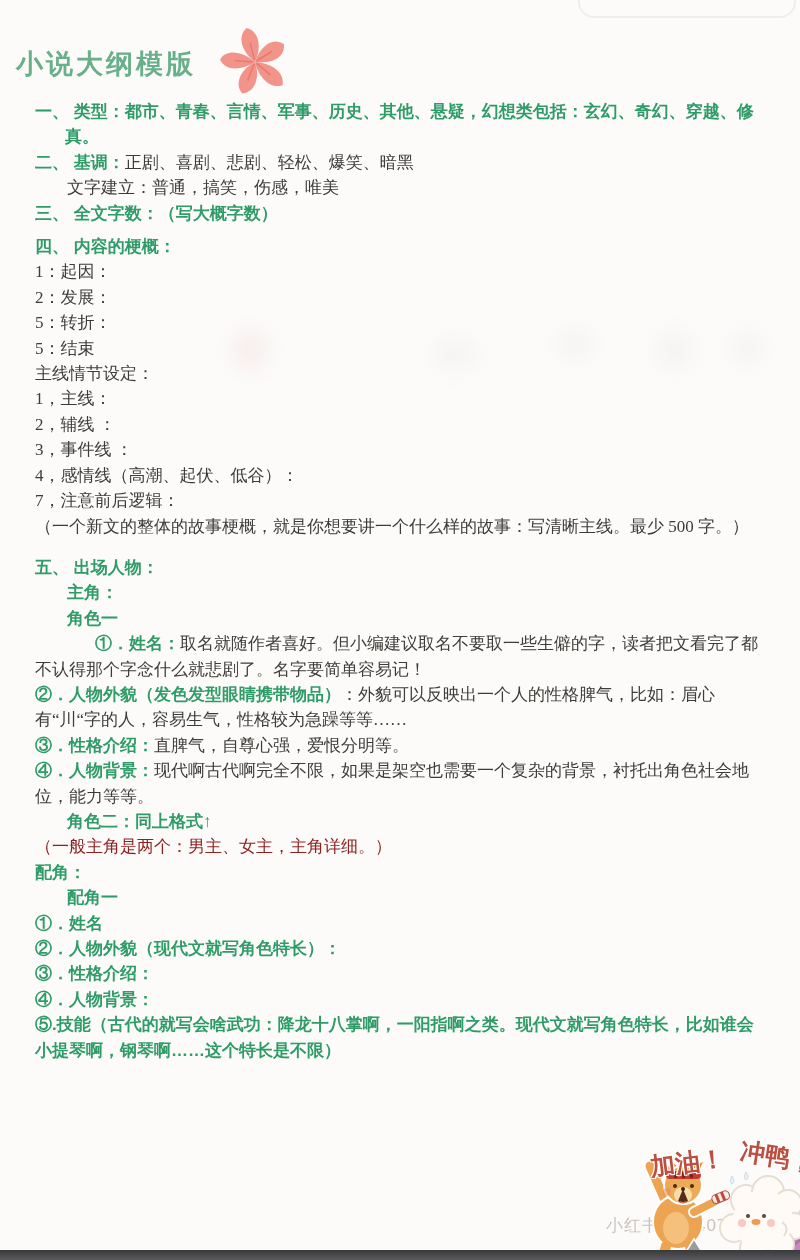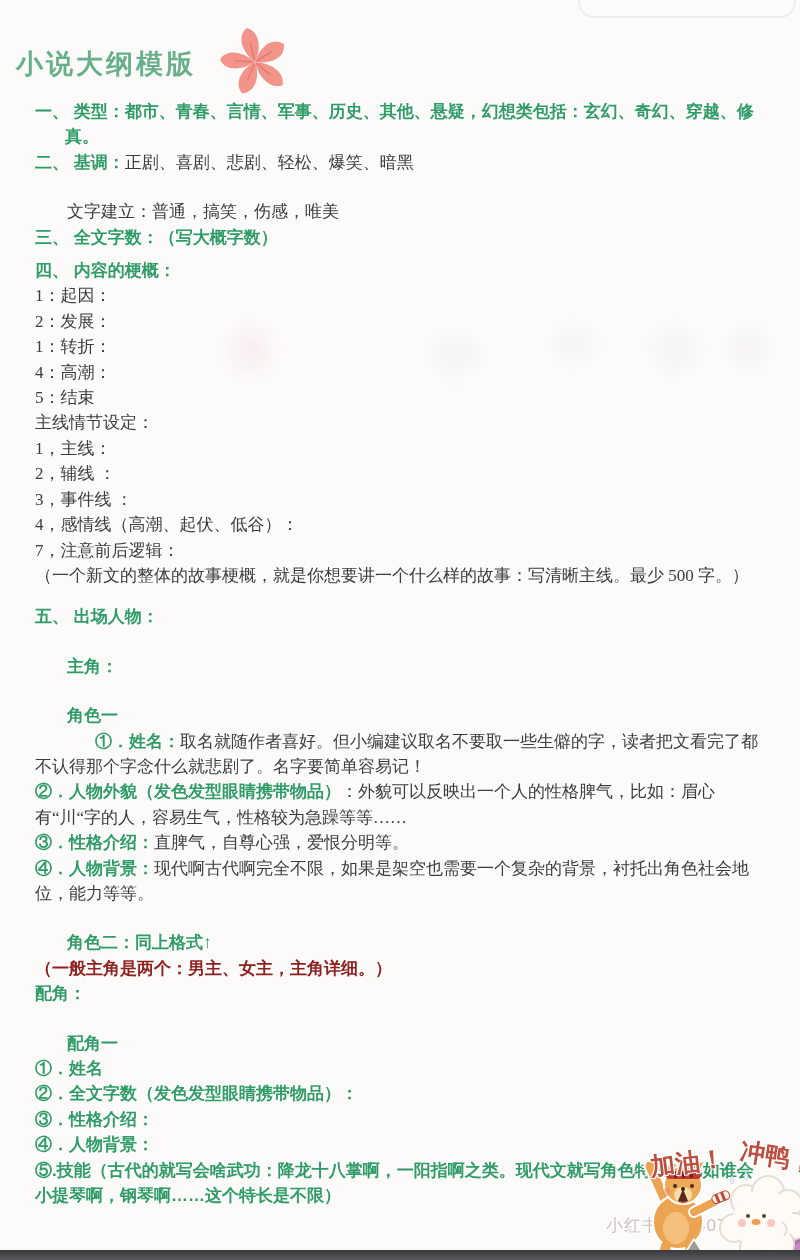--- a/index.html
+++ b/index.html
@@ -21,23 +21,23 @@
           radial-gradient(ellipse 52px 42px at 265px 66px, rgba(240,238,236,.95), transparent 70%),
           radial-gradient(ellipse 46px 42px at 385px 56px, rgba(240,238,236,.9), transparent 70%),
           radial-gradient(ellipse 46px 46px at 485px 62px, rgba(238,236,234,.9), transparent 70%),
           radial-gradient(ellipse 40px 42px at 558px 60px, rgba(240,236,234,.85), transparent 70%);}
   
   .content{position:absolute;left:35px;top:99px;width:735px;z-index:2;}
   .line{font-size:17px;line-height:25.4px;color:var(--dark);
         font-family:"Liberation Serif",serif;}
   .seg-g{color:var(--green);font-weight:700;font-family:"Liberation Sans",sans-serif;}
   .seg-d{color:var(--dark);}
-  .seg-r{color:var(--red);font-weight:700;}
+  .seg-r{color:var(--red);font-weight:400;}
   .hang{padding-left:30px;text-indent:-30px;}
-  .ind{padding-left:32px;margin-top:24px;}
+  .ind{padding-left:32px;}
   .fi{text-indent:60px;}
   .gap{margin-top:8px;}
   .gap2{margin-top:16px;}
   
   .id-wm{position:absolute;left:606px;top:1214px;z-index:3;font-size:17px;letter-spacing:1px;
         color:rgba(150,140,132,.5);}
   .cloud{position:absolute;left:746px;top:1226px;z-index:3;}
   .dog{position:absolute;left:634px;top:1158px;z-index:4;}
   .duck{position:absolute;left:716px;top:1170px;z-index:4;}
   .cheer{position:absolute;z-index:5;font-weight:700;font-size:25px;color:var(--cheer);
@@ -96,43 +96,42 @@
   <div class="mid-wm"></div>
 
   <div class="content">
       <div class="line hang"><span class="seg-g">一、 类型：都市、青春、言情、军事、历史、其他、悬疑，幻想类包括：玄幻、奇幻、穿越、修真。</span></div>
       <div class="line"><span class="seg-g">二、 基调：</span><span class="seg-d">正剧、喜剧、悲剧、轻松、爆笑、暗黑</span></div>
       <div class="line ind"><span class="seg-d">文字建立：普通，搞笑，伤感，唯美</span></div>
       <div class="line"><span class="seg-g">三、 全文字数：（写大概字数）</span></div>
       <div class="line gap"><span class="seg-g">四、 内容的梗概：</span></div>
       <div class="line"><span class="seg-d">1：起因：</span></div>
       <div class="line"><span class="seg-d">2：发展：</span></div>
-      <div class="line"><span class="seg-d">1：转折：</span></div>
-      <div class="line"><span class="seg-d">4：高潮：</span></div>
+      <div class="line"><span class="seg-d">5：转折：</span></div>
       <div class="line"><span class="seg-d">5：结束</span></div>
       <div class="line"><span class="seg-d">主线情节设定：</span></div>
       <div class="line"><span class="seg-d">1，主线：</span></div>
       <div class="line"><span class="seg-d">2，辅线 ：</span></div>
       <div class="line"><span class="seg-d">3，事件线 ：</span></div>
       <div class="line"><span class="seg-d">4，感情线（高潮、起伏、低谷）：</span></div>
       <div class="line"><span class="seg-d">7，注意前后逻辑：</span></div>
       <div class="line"><span class="seg-d">（一个新文的整体的故事梗概，就是你想要讲一个什么样的故事：写清晰主线。最少 500 字。）</span></div>
       <div class="line gap2"><span class="seg-g">五、 出场人物：</span></div>
       <div class="line ind"><span class="seg-g">主角：</span></div>
       <div class="line ind"><span class="seg-g">角色一</span></div>
       <div class="line fi"><span class="seg-g">①．姓名：</span><span class="seg-d">取名就随作者喜好。但小编建议取名不要取一些生僻的字，读者把文看完了都不认得那个字念什么就悲剧了。名字要简单容易记！</span></div>
       <div class="line"><span class="seg-g">②．人物外貌（发色发型眼睛携带物品）</span><span class="seg-d">：外貌可以反映出一个人的性格脾气，比如：眉心有“川“字的人，容易生气，性格较为急躁等等……</span></div>
       <div class="line"><span class="seg-g">③．性格介绍：</span><span class="seg-d">直脾气，自尊心强，爱恨分明等。</span></div>
       <div class="line"><span class="seg-g">④．人物背景：</span><span class="seg-d">现代啊古代啊完全不限，如果是架空也需要一个复杂的背景，衬托出角色社会地位，能力等等。</span></div>
       <div class="line ind"><span class="seg-g">角色二：同上格式↑</span></div>
       <div class="line"><span class="seg-r">（一般主角是两个：男主、女主，主角详细。）</span></div>
       <div class="line"><span class="seg-g">配角：</span></div>
       <div class="line ind"><span class="seg-g">配角一</span></div>
       <div class="line"><span class="seg-g">①．姓名</span></div>
-      <div class="line"><span class="seg-g">②．全文字数（发色发型眼睛携带物品）：</span></div>
+      <div class="line"><span class="seg-g">②．人物外貌（现代文就写角色特长）：</span></div>
       <div class="line"><span class="seg-g">③．性格介绍：</span></div>
       <div class="line"><span class="seg-g">④．人物背景：</span></div>
       <div class="line"><span class="seg-g">⑤.技能（古代的就写会啥武功：降龙十八掌啊，一阳指啊之类。现代文就写角色特长，比如谁会小提琴啊，钢琴啊……这个特长是不限）</span></div>
     </div>
 
   <div class="id-wm">小红书号：4073755</div>
 
   <svg class="cloud" width="74" height="36" viewBox="0 0 74 36">
     <g fill="#c489bd" stroke="#ab6ba4" stroke-width="2">
       <circle cx="18" cy="26" r="12"></circle>

